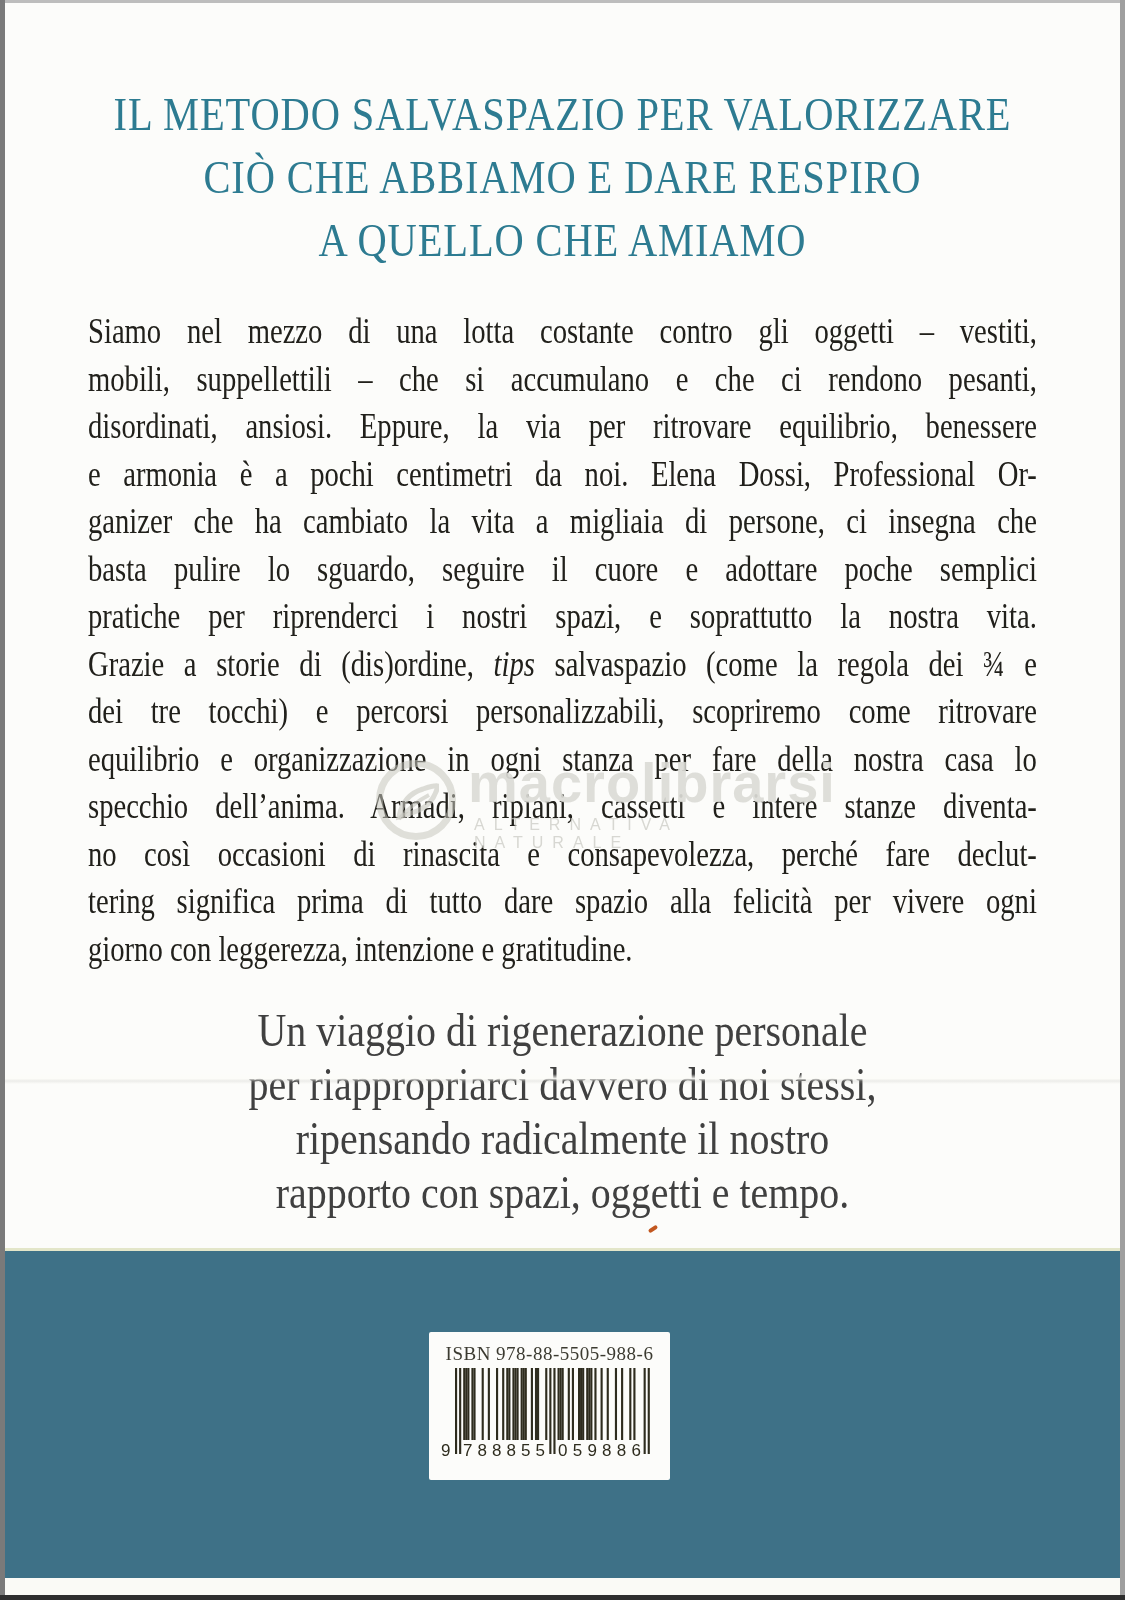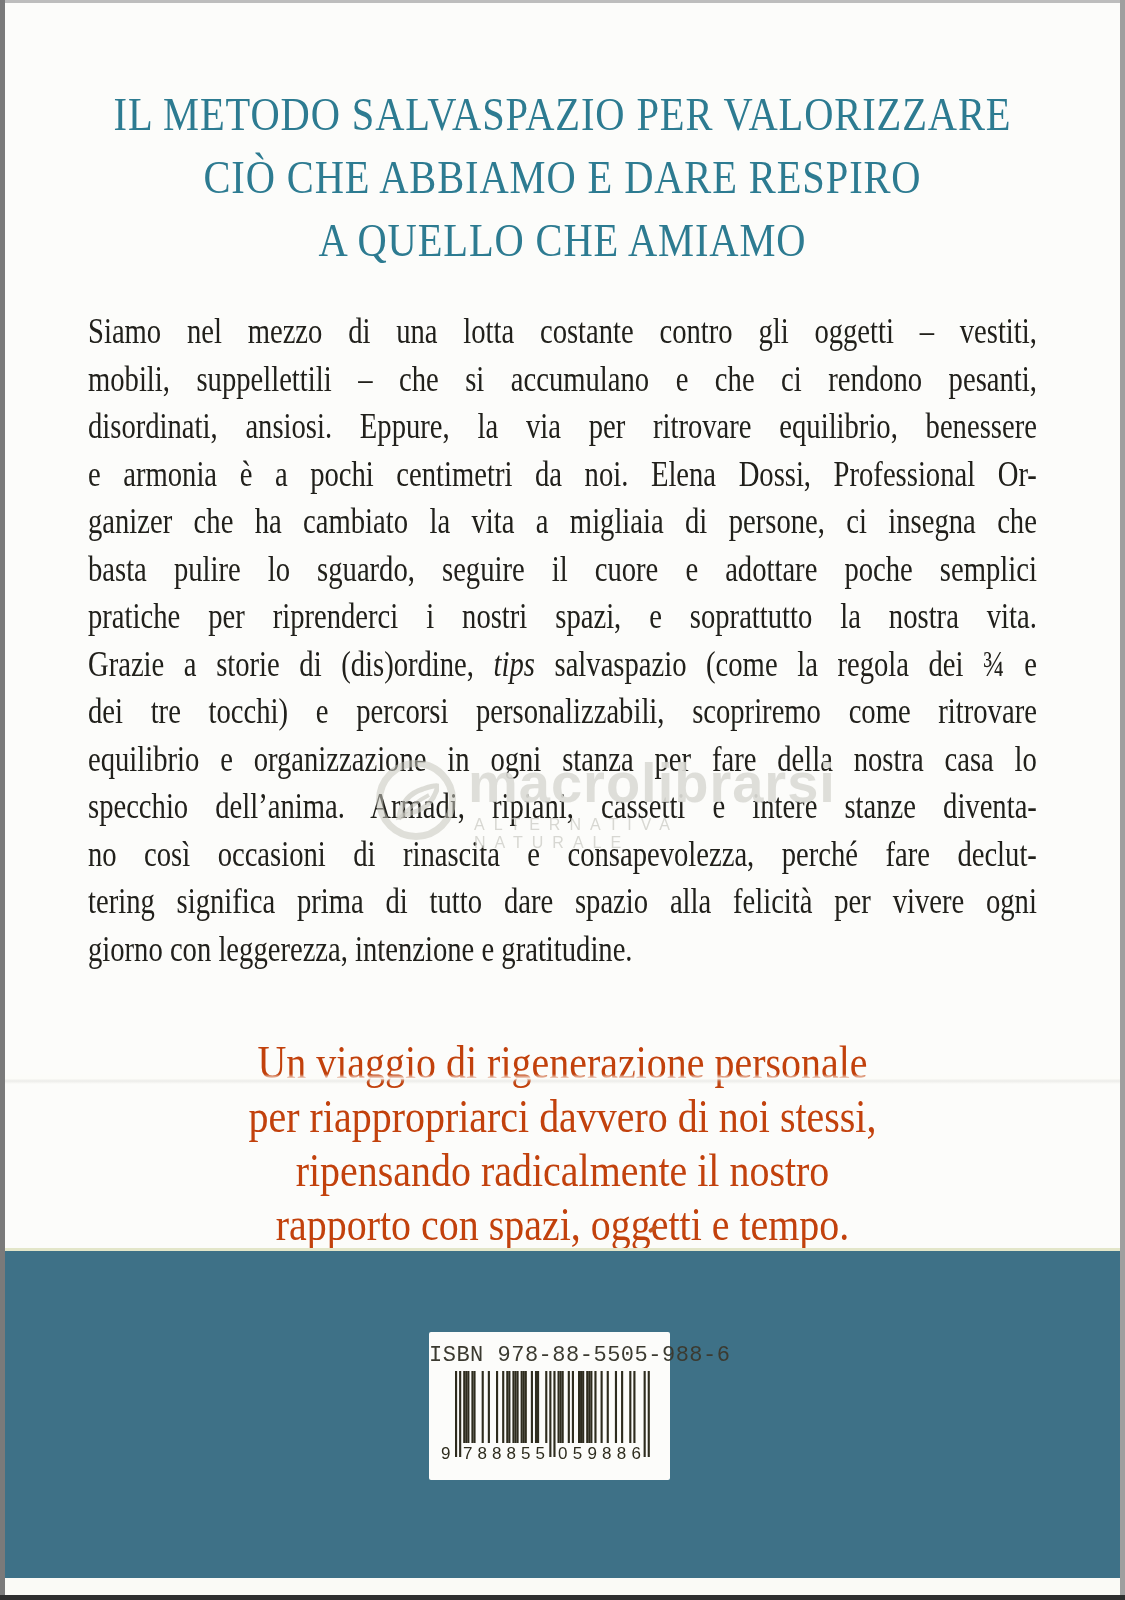--- a/index.html
+++ b/index.html
@@ -70,21 +70,21 @@
   
   .band {
     position:absolute; left:0; right:0; top:1248px; height:330px;
     background:#3e7187; border-top:3px solid #e3e6c9; z-index:5;
   }
   .barcode-box {
     position:absolute; left:429px; top:1332px; width:241px; height:148px;
     background:#fcfcfa; border-radius:2px; z-index:6; text-align:center;
   }
   .isbn-label {
-    margin-top:11px; font-family:Liberation Mono, monospace; font-size:22px;
+    margin-top:11px; font-family:Liberation Serif, serif; font-size:19px;
     letter-spacing:0.5px; color:#3b3a30; white-space:nowrap;
   }
   .barcode-box svg { margin-top:3px; }
   .bc-digit { font-family:"Liberation Sans", sans-serif; font-size:17px; fill:#2e2c1e; }
 </style>
 </head>
 <body>
 
 <div class="page">
 
@@ -115,21 +115,21 @@
     <span class="wm-circle">
       <svg class="wm-leaf" width="44" height="40" viewBox="0 0 44 40">
         <path d="M4 34 Q8 12 28 6 Q40 2 43 3 Q38 22 22 28 Q12 32 4 34 Z" fill="none" stroke="rgba(198,198,190,0.6)" stroke-width="5"></path>
         <path d="M4 36 Q18 20 34 12" fill="none" stroke="rgba(198,198,190,0.6)" stroke-width="4"></path>
       </svg>
     </span>
     <span class="wm-word">macrolibrarsi</span>
     <span class="wm-tag">ALTERNATIVA NATURALE</span>
   </div>
 
-  <div class="quote" id="quote" style="color: #c2410c; margin-top: 32px;">
+  <div class="quote" id="quote" style="color: #404040;">
       <div class="qline">Un viaggio di rigenerazione personale</div>
       <div class="qline">per riappropriarci davvero di noi stessi,</div>
       <div class="qline">ripensando radicalmente il nostro</div>
       <div class="qline">rapporto con spazi, oggetti e tempo.</div>
     </div>
 
   <div class="crease"></div>
   <div class="red-speck"></div>
 
   <div class="band" id="band" style="background: rgb(62, 113, 135);"></div>

